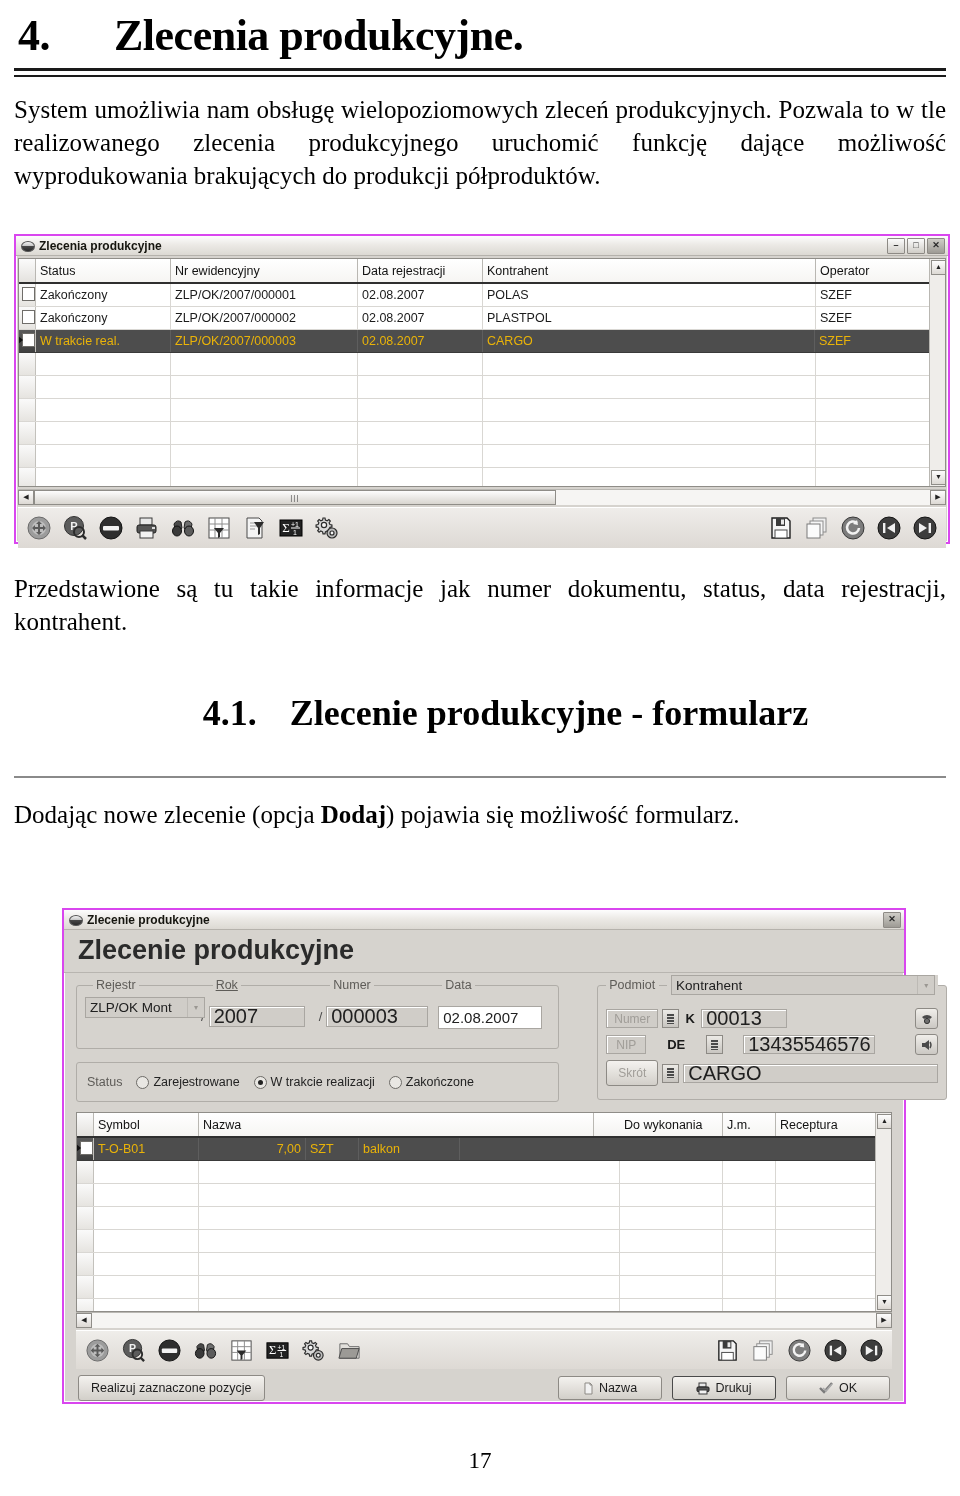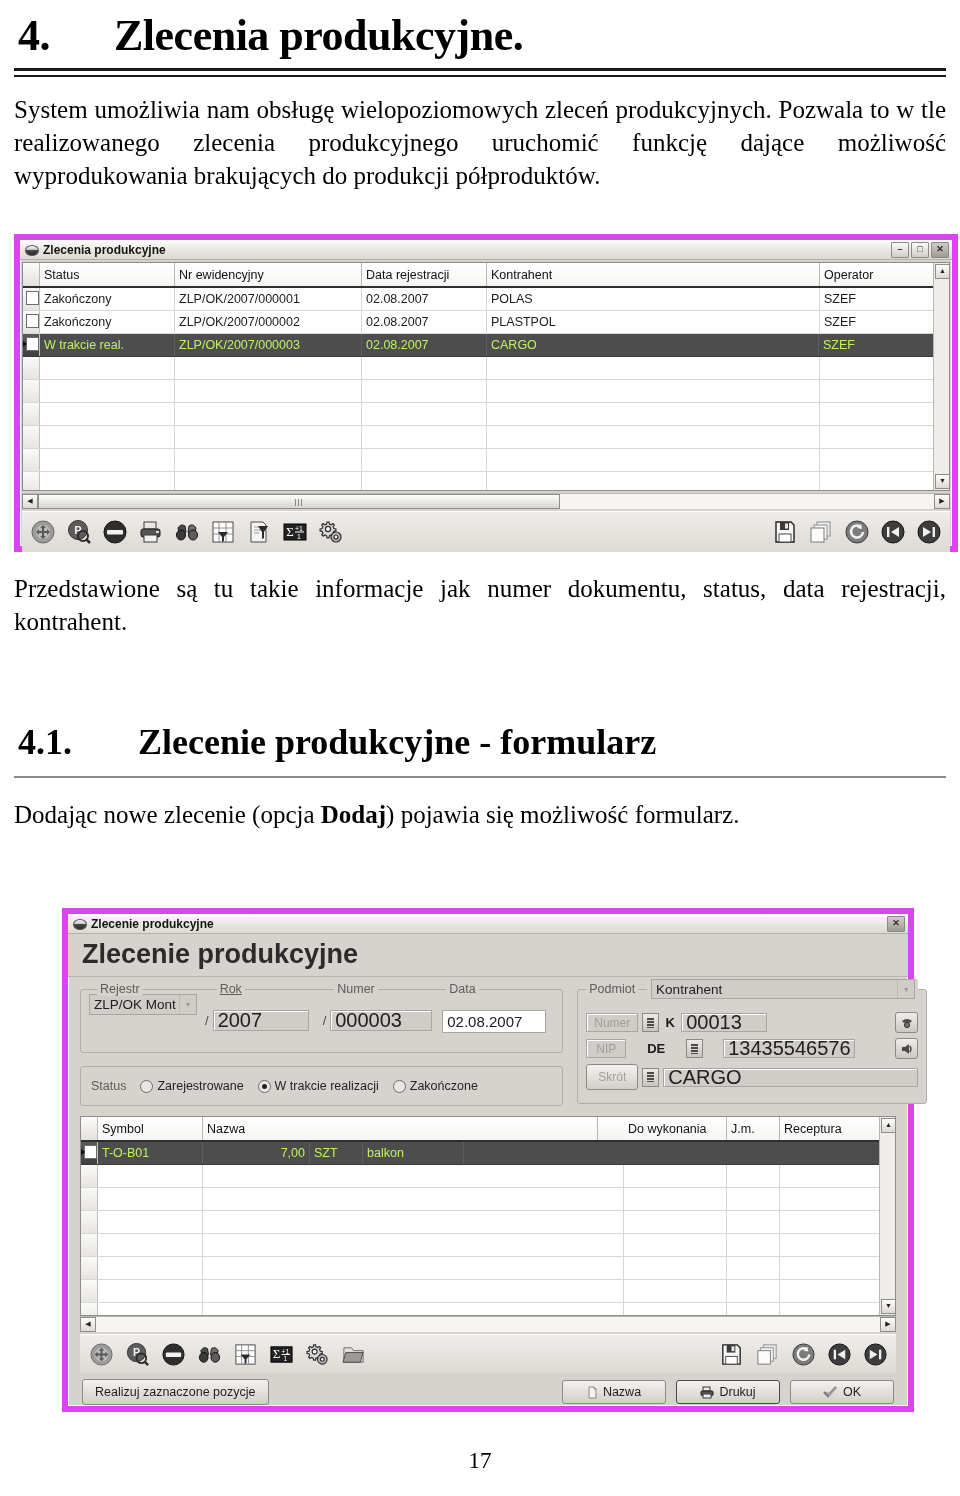--- a/index.html
+++ b/index.html
@@ -36,21 +36,21 @@
   .rule-single{margin:4px 14px 0 14px;border-top:2px solid #8a8a8a;}
   .pagenum{
     position:absolute;left:0;right:0;bottom:22px;text-align:center;
     font-size:23px;
   }
 
   
   .win{
     position:absolute;
     background:#d6d3ce;
-    border:6px solid #d946ef;
+    border:2px solid #d946ef;
     box-shadow:0 0 0 1px #ffffff inset;
     font-family:"Liberation Sans", sans-serif;
     color:#1b1b1b;
   }
   .titlebar{
     height:19px;display:flex;align-items:center;
     background:linear-gradient(to bottom,#fdfdfd 0%,#eceae6 45%,#dcd9d3 100%);
     border-bottom:1px solid #b5b2ac;
     padding:0 2px;
   }
@@ -103,21 +103,21 @@
   .grow{display:flex;height:22px;align-items:stretch;border-bottom:1px solid #d9d7d3;}
   .grow .gutter{
     width:16px;flex:0 0 16px;position:relative;
     background:linear-gradient(to bottom,#fafafa,#e6e4e0);
     border-right:1px solid #c3c1bc;
   }
   .grow .chk{
     position:absolute;left:3px;top:3px;width:11px;height:12px;
     background:#fff;border:1px solid #6f6d69;
   }
-  .grow.sel{background:#4d4d4d;color:#bef264;border-bottom:1px solid #3a3a3a;}
+  .grow.sel{background:#4d4d4d;color:#eab308;border-bottom:1px solid #3a3a3a;}
   .grow.sel .gutter{background:linear-gradient(to bottom,#5a5a5a,#3f3f3f);}
   .grow.sel .gutter::after{
     content:"";position:absolute;left:-1px;top:6px;
     border-left:5px solid #111;border-top:4px solid transparent;border-bottom:4px solid transparent;
   }
   .gcell{
     font-size:12.5px;display:flex;align-items:center;padding-left:4px;
     border-right:1px solid #d9d7d3;overflow:hidden;white-space:nowrap;
   }
   .gcell.last{border-right:none;}
@@ -506,21 +506,21 @@
             <circle cx="13" cy="13" r="11" fill="#3d3d3d" stroke="#151515"></circle>
             <rect x="16.6" y="8" width="2.4" height="10" fill="#f0f0f0"></rect>
             <path d="M7 8 v10 l8 -5z" fill="#f0f0f0"></path>
           </svg>
       </span>
     </div>
   </div>
 
   <p class="para j" style="position:absolute;top:572px;left:0;right:0;">Przedstawione są tu takie informacje jak numer dokumentu, status, data rejestracji, kontrahent.</p>
 
-  <h2 class="h2" style="position:absolute;top:720px;left:0;right:0;">
+  <h2 class="h2" style="position:absolute;top:691px;left:0;right:0;text-align:center;">
     <span class="num">4.1.</span><span>Zlecenie produkcyjne - formularz</span>
   </h2>
   <div class="rule-single" style="position:absolute;top:772px;left:0;right:0;"></div>
 
   <p class="para" style="position:absolute;top:798px;left:0;right:0;">
     <span>Dodając nowe zlecenie (opcja </span><b>Dodaj</b><span>) pojawia się możliwość formularz.</span>
   </p>
 
   <div class="win" style="left:62px;top:908px;width:840px;height:492px;">
 
@@ -535,21 +535,21 @@
     <div class="form-banner">Zlecenie produkcyjne</div>
 
     <div style="display:flex;padding:12px 12px 0 12px;gap:14px;align-items:flex-start;">
 
       <div style="flex:0 0 460px;display:flex;flex-direction:column;gap:13px;">
 
         <div class="grp" style="height:62px;padding:0;">
           <div style="display:flex;align-items:flex-start;gap:0;padding:0 8px;position:relative;height:100%;">
             <div style="position:relative;width:112px;">
               <div class="fld-lab" style="position:absolute;top:-8px;left:8px;background:#d6d3ce;padding:0 3px;">Rejestr</div>
-              <div class="combo" style="margin-top:4px;width:108px;">
+              <div class="combo" style="margin-top:11px;width:120px;">
                 <span>ZLP/OK Mont</span>
                 <span class="arw">▾</span>
               </div>
             </div>
             <div style="margin-top:23px;padding:0 4px;font-size:13px;color:#4a4a4a;">/</div>
             <div style="position:relative;width:106px;">
               <div class="fld-lab" style="position:absolute;top:-8px;left:4px;background:#d6d3ce;padding:0 3px;text-decoration:underline;">Rok</div>
               <div class="inp" style="margin-top:20px;width:96px;height:21px;">2007</div>
             </div>
             <div style="margin-top:23px;padding:0 4px;font-size:13px;color:#4a4a4a;">/</div>
@@ -574,21 +574,21 @@
             <span class="dot"></span>
             <span>W trakcie realizacji</span>
           </span>
           <span class="radio">
             <span class="dot"></span>
             <span>Zakończone</span>
           </span>
         </div>
       </div>
 
-      <div class="grp" style="flex:1 1 auto;height:113px;padding:0;">
+      <div class="grp" style="flex:1 1 auto;height:113px;padding:0;margin-left:24px;">
         <div style="display:flex;align-items:center;gap:4px;position:absolute;top:-11px;left:8px;background:#d6d3ce;padding:0 3px;right:8px;">
           <span class="fld-lab">Podmiot</span>
           <span style="flex:0 0 8px;height:1px;background:#b0ada8;"></span>
           <span class="combo" style="flex:1 1 auto;height:20px;">
             <span>Kontrahent</span>
             <span class="arw">▾</span>
           </span>
         </div>
 
         <div style="padding:22px 8px 0 8px;display:flex;flex-direction:column;gap:5px;">

